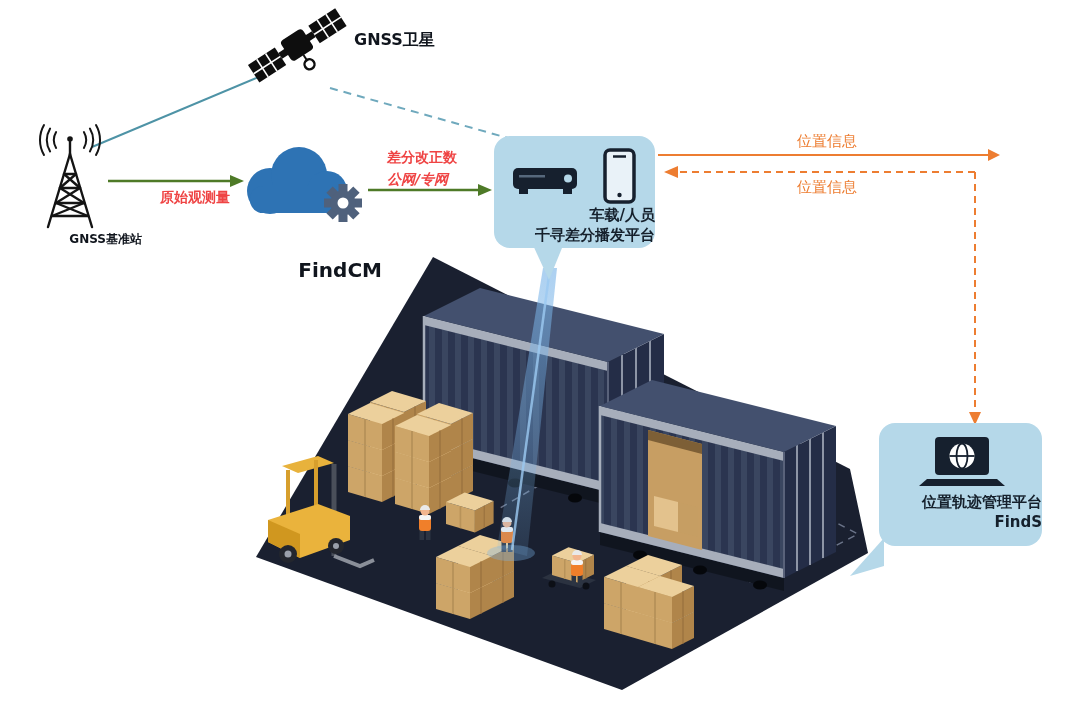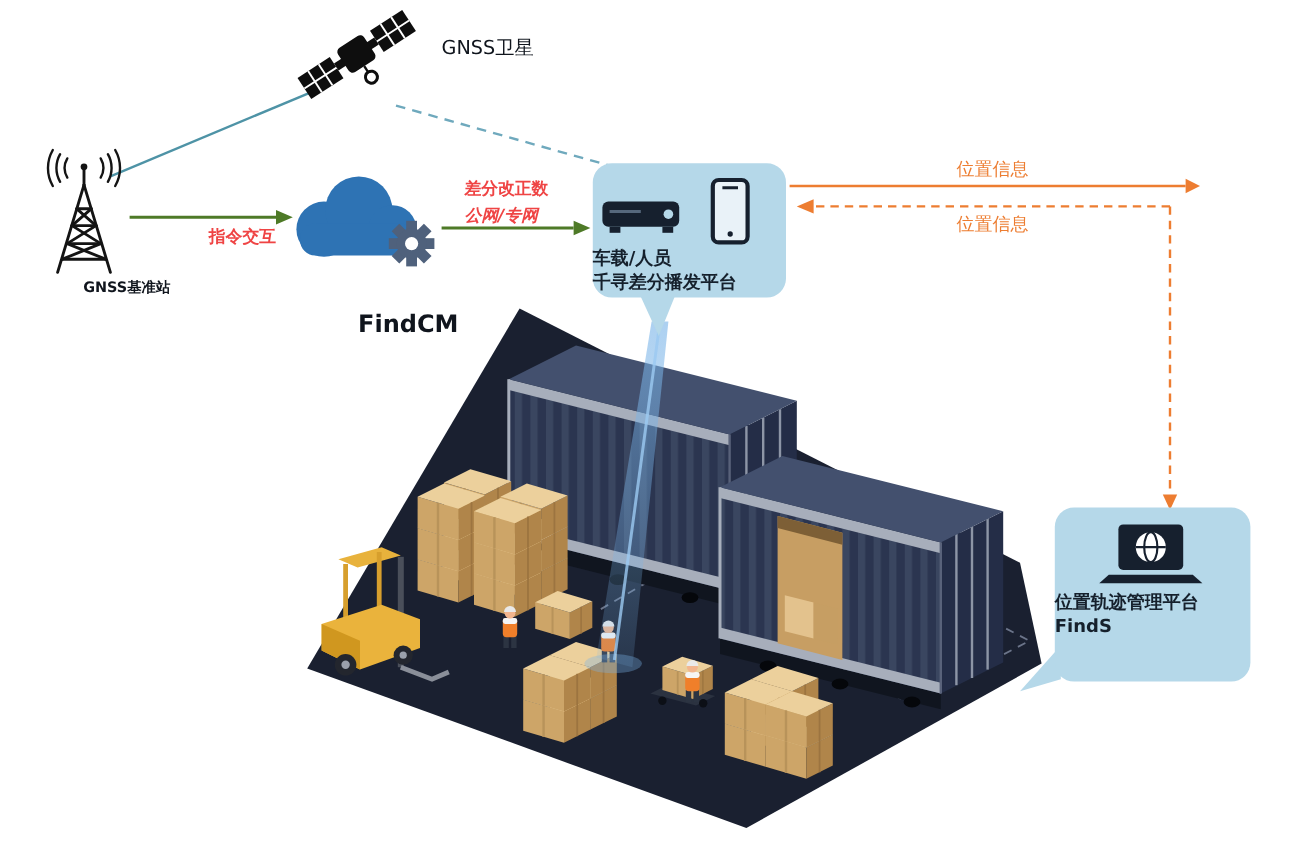--- a/index.html
+++ b/index.html
@@ -1,26 +1,26 @@
 <!DOCTYPE html>
 <html><head>
 <meta charset="utf-8">
 <style>
   html,body{margin:0;padding:0;background:#ffffff;}
   #app{position:relative;width:1080px;height:701px;overflow:hidden;background:#ffffff;
        font-family:"DejaVu Sans","Liberation Sans",sans-serif;}
   #bg-svg{position:absolute;left:0;top:0;}
   .lbl{position:absolute;white-space:nowrap;}
   .node-label{font-size:12px;font-weight:bold;color:#10151d;}
-  .plain{font-weight:normal;margin-left:14px;}
+  .plain{font-weight:bold;}
   .green-lbl{font-size:14px;font-weight:bold;color:#ef4444;}
   .orange-lbl{font-size:15px;color:#ed7d31;}
   .center{text-align:right;}
   .bubble{position:absolute;background:#b5d8e9;border-radius:16px;display:flex;
-          flex-direction:column;align-items:flex-start;}
+          flex-direction:column;align-items:flex-end;}
   .bubble-text{font-size:15px;font-weight:bold;color:#15202c;line-height:1.3;text-align:center;}
 </style>
 </head>
 <body>
 <div id="app">
 
 <svg id="bg-svg" width="1080" height="701" viewBox="0 0 1080 701">
   <defs>
     <linearGradient id="beamGrad" x1="0" y1="0" x2="0" y2="1">
       <stop offset="0" stop-color="#7ab4e8" stop-opacity="0.62"></stop>
@@ -242,21 +242,21 @@
   </g>
 
   <polygon points="532,243 564,243 549,280" fill="#b5d8e9"></polygon>
   <polygon points="884,538 884,566 850,576" fill="#b5d8e9"></polygon>
 </svg>
 
 <div class="lbl plain" style="left:354px;top:30px;font-size:16px;color:#10151d;">GNSS卫星</div>
 
 <div class="lbl node-label center" style="left:8px;top:231px;width:134px;">GNSS基准站</div>
 
-<div class="lbl green-lbl center" style="left:112px;top:189px;width:118px;">指令交互</div>
+<div class="lbl green-lbl center" style="left:112px;top:189px;width:118px;">原始观测量</div>
 
 <div class="lbl node-label center" style="left:218px;top:258px;width:164px;font-size:20px;">FindCM</div>
 
 <div class="lbl green-lbl" style="left:387px;top:149px;">差分改正数</div>
 <div class="lbl green-lbl" style="left:387px;top:171px;font-style:italic;">公网/专网</div>
 
 <div class="lbl orange-lbl center" style="left:757px;top:132px;width:100px;">位置信息</div>
 <div class="lbl orange-lbl center" style="left:757px;top:178px;width:100px;">位置信息</div>
 
 <div class="bubble" style="left:494px;top:136px;width:161px;height:112px;">
@@ -271,21 +271,21 @@
     <g>
       <rect x="100" y="6" width="29" height="52" rx="5" fill="#e9f2f8" stroke="#16202e" stroke-width="3.5"></rect>
       <line x1="108" y1="12.5" x2="121" y2="12.5" stroke="#16202e" stroke-width="2.5"></line>
       <circle cx="114.5" cy="51" r="2.2" fill="#16202e"></circle>
     </g>
   </svg>
   <div class="bubble-text">车载/人员</div>
   <div class="bubble-text">千寻差分播发平台</div>
 </div>
 
-<div class="bubble" style="left:879px;top:423px;width:163px;height:145px;">
+<div class="bubble" style="left:879px;top:423px;width:163px;height:123px;">
   <svg width="160" height="58" style="margin-top:12px;">
     <rect x="53" y="2" width="54" height="38" rx="4" fill="#16202e"></rect>
     <g>
       <circle cx="80" cy="21" r="12.5" fill="#ffffff"></circle>
       <ellipse cx="80" cy="21" rx="5.5" ry="12.5" fill="none" stroke="#16202e" stroke-width="1.8"></ellipse>
       <line x1="67.5" y1="21" x2="92.5" y2="21" stroke="#16202e" stroke-width="1.8"></line>
     </g>
     <path d="M 45 44 L 115 44 L 123 51 L 37 51 Z" fill="#16202e"></path>
   </svg>
   <div class="bubble-text">位置轨迹管理平台</div>

